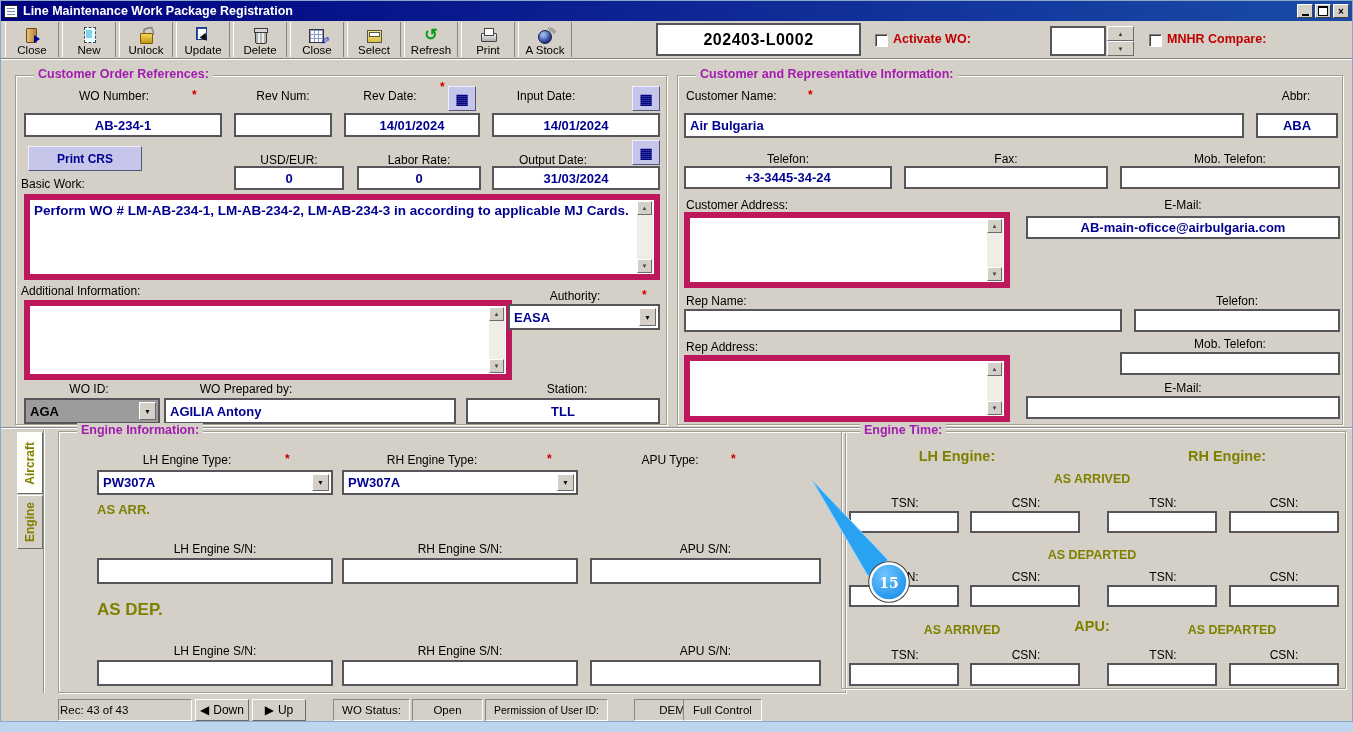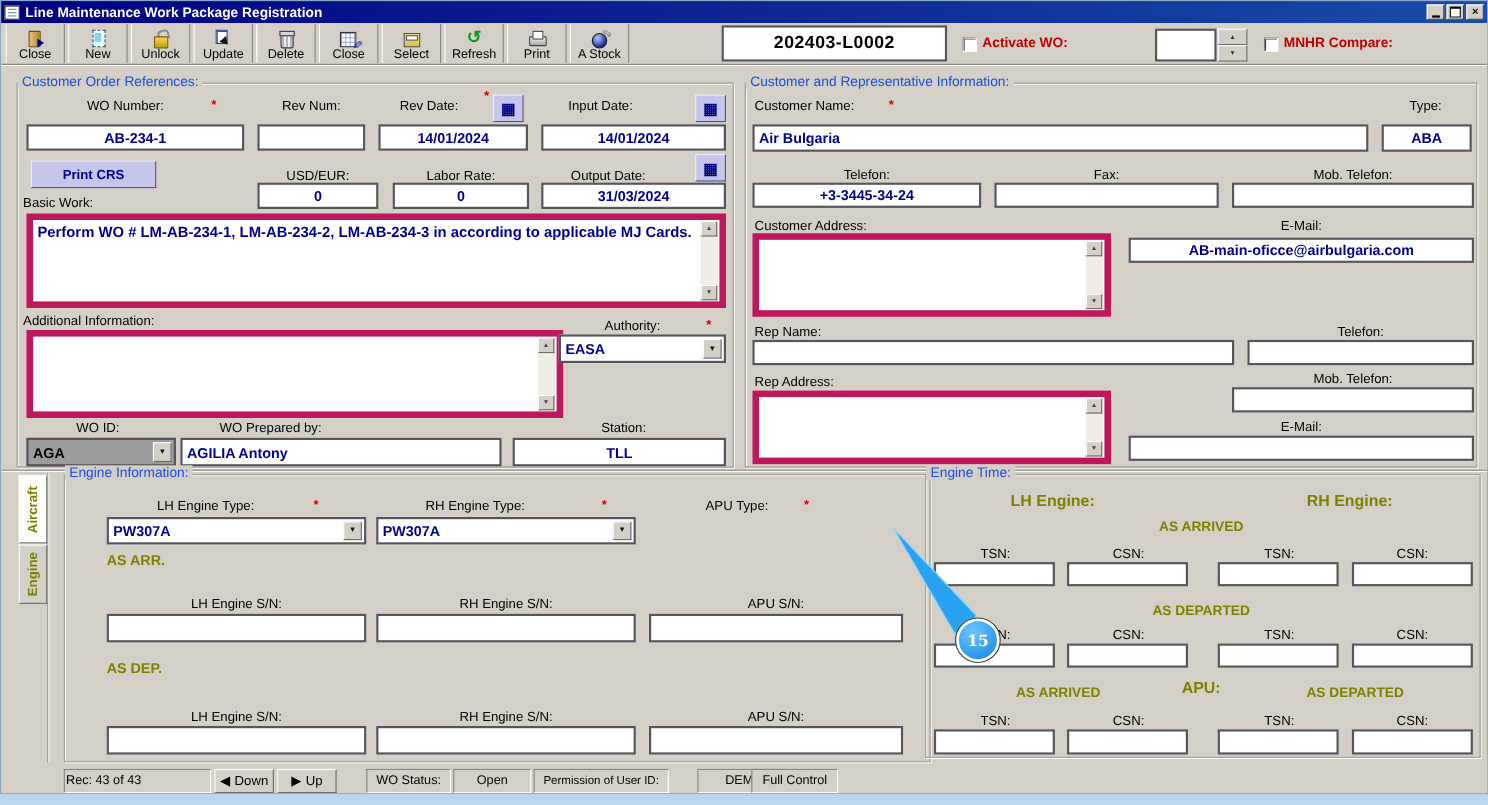--- a/index.html
+++ b/index.html
@@ -40,21 +40,21 @@
   .ic-globe .pen{right:-2px;top:-4px;bottom:auto;color:#777;transform:rotate(170deg)}
 
   .wo-display{position:absolute;left:655px;top:22px;width:205px;height:33px;background:#fff;border:2px solid #55555a;display:flex;align-items:center;justify-content:center;font-size:16px;font-weight:bold;color:#000;letter-spacing:.5px}
   .cb{position:absolute;width:13px;height:13px;background:#fff;border:1px solid;border-color:#808080 #fff #fff #808080;box-shadow:inset 1px 1px 0 #404040}
   .redlbl{position:absolute;color:#c00000;font-weight:bold;font-size:12.5px;white-space:nowrap}
   .spin-box{position:absolute;left:1049px;top:25px;width:56px;height:30px;background:#fff;border:2px solid #55555a}
   .spin-btn{position:absolute;left:1106px;width:27px;height:15px;background:#d4d0c8;border:1px solid;border-color:#fff #6b6b6b #6b6b6b #fff;display:flex;align-items:center;justify-content:center;font-size:6px;color:#333}
 
   
   .grp{position:absolute;border:1px solid #a09c90;box-shadow:inset 1px 1px 0 rgba(255,255,255,.95),1px 1px 0 rgba(255,255,255,.95)}
-  .legend{position:absolute;top:-9px;left:0;background:#d4d0c8;padding:0 4px;font-weight:normal;font-size:12.5px;color:#1d4ed8;white-space:nowrap}
+  .legend{position:absolute;top:-9px;left:18px;background:#d4d0c8;padding:0 4px;font-weight:bold;font-size:12.5px;color:#a21caf;white-space:nowrap}
 
   .lbl{position:absolute;font-size:12px;color:#000;white-space:nowrap}
   .lblc{text-align:center}
   .req{position:absolute;color:#d00000;font-weight:bold;font-size:12px}
   .fld{position:absolute;background:#fff;border:2px solid #55555a;color:#000090;font-weight:bold;font-size:13px;display:flex;align-items:center;justify-content:center;white-space:nowrap;overflow:hidden}
   .fldl{justify-content:flex-start;padding-left:4px}
   .dd{position:absolute;right:2px;top:2px;bottom:2px;width:17px;background:#d4d0c8;border:1px solid;border-color:#fff #6b6b6b #6b6b6b #fff;display:flex;align-items:center;justify-content:center;font-size:7px;color:#111}
   .combo-gray{background:#9c9c9c;color:#000}
   .sel-text{background:#000080;color:#fff;padding:0 3px}
   .btn-lav{position:absolute;background:#c6c6ea;border:1px solid;border-color:#eeeefc #55557a #55557a #eeeefc;color:#000090;font-weight:bold;font-size:12px;display:flex;align-items:center;justify-content:center}
@@ -222,21 +222,21 @@
     </div>
     <div class="fld fldl" style="left:148px;top:322px;width:292px;height:26px">AGILIA Antony</div>
     <div class="fld" style="left:450px;top:322px;width:194px;height:26px">TLL</div>
   </div>
 
   <div class="grp" style="left:676px;top:74px;width:666px;height:350px">
     <span class="legend">Customer and Representative Information:</span>
 
     <span class="lbl" style="left:8px;top:13px">Customer Name:</span>
     <span class="req" style="left:130px;top:12px">*</span>
-    <span class="lbl lblc" style="left:576px;top:13px;width:84px">Type:</span>
+    <span class="lbl lblc" style="left:576px;top:13px;width:84px">Abbr:</span>
     <div class="fld fldl" style="left:6px;top:37px;width:560px;height:25px">Air Bulgaria</div>
     <div class="fld" style="left:578px;top:37px;width:82px;height:25px">ABA</div>
 
     <span class="lbl lblc" style="left:6px;top:76px;width:208px">Telefon:</span>
     <span class="lbl lblc" style="left:226px;top:76px;width:204px">Fax:</span>
     <span class="lbl lblc" style="left:442px;top:76px;width:220px">Mob. Telefon:</span>
     <div class="fld" style="left:6px;top:90px;width:208px;height:23px">+3-3445-34-24</div>
     <div class="fld" style="left:226px;top:90px;width:204px;height:23px"></div>
     <div class="fld" style="left:442px;top:90px;width:220px;height:23px"></div>
 
@@ -300,21 +300,21 @@
 
     <span class="olive" style="left:38px;top:70px;font-size:13px">AS ARR.</span>
 
     <span class="lbl lblc" style="left:38px;top:110px;width:236px">LH Engine S/N:</span>
     <span class="lbl lblc" style="left:283px;top:110px;width:236px">RH Engine S/N:</span>
     <span class="lbl lblc" style="left:531px;top:110px;width:231px">APU S/N:</span>
     <div class="fld" style="left:38px;top:126px;width:236px;height:26px"></div>
     <div class="fld" style="left:283px;top:126px;width:236px;height:26px"></div>
     <div class="fld" style="left:531px;top:126px;width:231px;height:26px"></div>
 
-    <span class="olive" style="left:38px;top:168px;font-size:13px">AS DEP.</span>
+    <span class="olive" style="left:38px;top:168px;font-size:17px">AS DEP.</span>
 
     <span class="lbl lblc" style="left:38px;top:212px;width:236px">LH Engine S/N:</span>
     <span class="lbl lblc" style="left:283px;top:212px;width:236px">RH Engine S/N:</span>
     <span class="lbl lblc" style="left:531px;top:212px;width:231px">APU S/N:</span>
     <div class="fld" style="left:38px;top:228px;width:236px;height:26px"></div>
     <div class="fld" style="left:283px;top:228px;width:236px;height:26px"></div>
     <div class="fld" style="left:531px;top:228px;width:231px;height:26px"></div>
   </div>
 
   <div class="grp" style="left:840px;top:430px;width:505px;height:258px">

